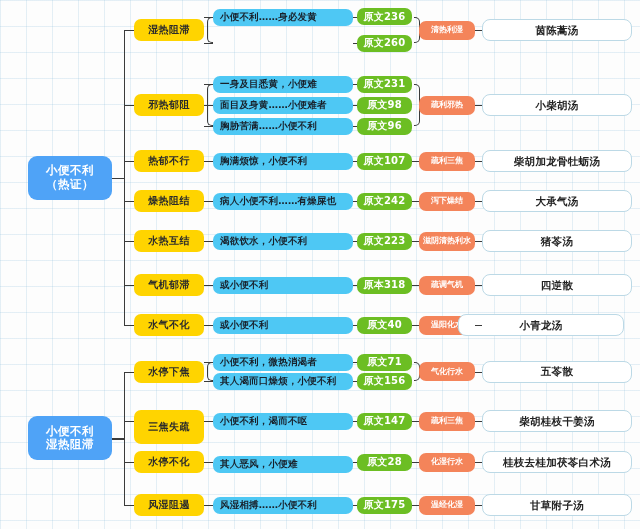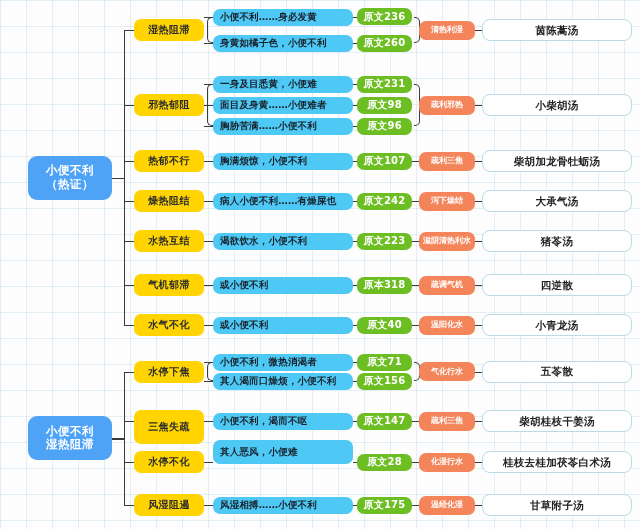--- a/index.html
+++ b/index.html
@@ -104,21 +104,20 @@
 </style>
 </head>
 <body>
 
 <div id="canvas">
     <div class="node cat" style="left: 134px; top: 19px; width: 70px; height: 22px;">湿热阻滞</div>
     <div class="node sym" style="left: 213px; top: 8.5px; width: 140px; height: 17px;">小便不利……身必发黄</div>
     <div class="node src" style="left: 357px; top: 8px; width: 55px; height: 17px;">原文236</div>
     <div class="ln lnh" style="left: 204px; top: 17px; width: 9px; height: 1.3px;"></div>
     <div class="ln lnh" style="left: 353px; top: 17px; width: 4px; height: 1.3px;"></div>
-    <div class="node sym" style="left: 213px; top: 34.5px; width: 140px; height: 17px;">身黄如橘子色，小便不利</div>
     <div class="node src" style="left: 357px; top: 34.5px; width: 55px; height: 17px;">原文260</div>
     <div class="ln lnh" style="left: 204px; top: 43px; width: 9px; height: 1.3px;"></div>
     <div class="ln lnh" style="left: 353px; top: 43px; width: 4px; height: 1.3px;"></div>
     <div class="brkl" style="left: 207px; top: 17px; width: 6px; height: 26px; border-radius: 5px 0px 0px 5px;"></div>
     <div class="brk" style="left: 414px; top: 17px; width: 6px; height: 26px; border-radius: 0px 5px 5px 0px;"></div>
     <div class="node mtd" style="left: 419px; top: 20.5px; width: 56px; height: 19px;">清热利湿</div>
     <div class="node fml" style="left: 482px; top: 19px; width: 150px; height: 22px;">茵陈蒿汤</div>
     <div class="ln lnh" style="left: 420px; top: 30px; height: 1.3px;"></div>
     <div class="ln lnh" style="left: 475px; top: 30px; width: 7px; height: 1.3px;"></div>
     <div class="node cat" style="left: 134px; top: 94px; width: 70px; height: 22px;">邪热郁阻</div>
@@ -175,21 +174,21 @@
     <div class="node mtd" style="left: 419px; top: 275.5px; width: 56px; height: 19px;">疏调气机</div>
     <div class="node fml" style="left: 482px; top: 274px; width: 150px; height: 22px;">四逆散</div>
     <div class="ln lnh" style="left: 412px; top: 285px; width: 7px; height: 1.3px;"></div>
     <div class="ln lnh" style="left: 475px; top: 285px; width: 7px; height: 1.3px;"></div>
     <div class="node cat" style="left: 134px; top: 314px; width: 70px; height: 22px;">水气不化</div>
     <div class="node sym" style="left: 213px; top: 316.5px; width: 140px; height: 17px;">或小便不利</div>
     <div class="node src" style="left: 357px; top: 316.5px; width: 55px; height: 17px;">原文40</div>
     <div class="ln lnh" style="left: 204px; top: 325px; width: 9px; height: 1.3px;"></div>
     <div class="ln lnh" style="left: 353px; top: 325px; width: 4px; height: 1.3px;"></div>
     <div class="node mtd" style="left: 419px; top: 315.5px; width: 56px; height: 19px;">温阳化水</div>
-    <div class="node fml" style="left: 482px; top: 314px; width: 150px; height: 22px;">小青龙汤</div>
+    <div class="node fml" style="left: 458px; top: 314px; width: 166px; height: 22px;">小青龙汤</div>
     <div class="ln lnh" style="left: 412px; top: 325px; width: 7px; height: 1.3px;"></div>
     <div class="ln lnh" style="left: 475px; top: 325px; width: 7px; height: 1.3px;"></div>
     <div class="node cat" style="left: 134px; top: 360.5px; width: 70px; height: 22px;">水停下焦</div>
     <div class="node sym" style="left: 213px; top: 353.5px; width: 140px; height: 17px;">小便不利，微热消渴者</div>
     <div class="node src" style="left: 357px; top: 353.5px; width: 55px; height: 17px;">原文71</div>
     <div class="ln lnh" style="left: 204px; top: 362px; width: 9px; height: 1.3px;"></div>
     <div class="ln lnh" style="left: 353px; top: 362px; width: 4px; height: 1.3px;"></div>
     <div class="node sym" style="left: 213px; top: 372.5px; width: 140px; height: 17px;">其人渴而口燥烦，小便不利</div>
     <div class="node src" style="left: 357px; top: 372.5px; width: 55px; height: 17px;">原文156</div>
     <div class="ln lnh" style="left: 204px; top: 381px; width: 9px; height: 1.3px;"></div>
@@ -203,21 +202,21 @@
     <div class="node cat" style="left: 134px; top: 410px; width: 70px; height: 34px;">三焦失疏</div>
     <div class="node sym" style="left: 213px; top: 412.5px; width: 140px; height: 17px;">小便不利，渴而不呕</div>
     <div class="node src" style="left: 357px; top: 412.5px; width: 55px; height: 17px;">原文147</div>
     <div class="ln lnh" style="left: 204px; top: 421px; width: 9px; height: 1.3px;"></div>
     <div class="ln lnh" style="left: 353px; top: 421px; width: 4px; height: 1.3px;"></div>
     <div class="node mtd" style="left: 419px; top: 411.5px; width: 56px; height: 19px;">疏利三焦</div>
     <div class="node fml" style="left: 482px; top: 410px; width: 150px; height: 22px;">柴胡桂枝干姜汤</div>
     <div class="ln lnh" style="left: 412px; top: 421px; width: 7px; height: 1.3px;"></div>
     <div class="ln lnh" style="left: 475px; top: 421px; width: 7px; height: 1.3px;"></div>
     <div class="node cat" style="left: 134px; top: 451px; width: 70px; height: 22px;">水停不化</div>
-    <div class="node sym" style="left: 213px; top: 440px; width: 140px; height: 24px;">其人恶风，小便难</div>
+    <div class="node sym" style="left: 213px; top: 456px; width: 140px; height: 17px;">其人恶风，小便难</div>
     <div class="node src" style="left: 357px; top: 453.5px; width: 55px; height: 17px;">原文28</div>
     <div class="ln lnh" style="left: 204px; top: 462px; width: 9px; height: 1.3px;"></div>
     <div class="ln lnh" style="left: 353px; top: 462px; width: 4px; height: 1.3px;"></div>
     <div class="node mtd" style="left: 419px; top: 452.5px; width: 56px; height: 19px;">化湿行水</div>
     <div class="node fml" style="left: 482px; top: 451px; width: 150px; height: 22px;">桂枝去桂加茯苓白术汤</div>
     <div class="ln lnh" style="left: 412px; top: 462px; width: 7px; height: 1.3px;"></div>
     <div class="ln lnh" style="left: 475px; top: 462px; width: 7px; height: 1.3px;"></div>
     <div class="node cat" style="left: 134px; top: 494px; width: 70px; height: 22px;">风湿阻遏</div>
     <div class="node sym" style="left: 213px; top: 496.5px; width: 140px; height: 17px;">风湿相搏……小便不利</div>
     <div class="node src" style="left: 357px; top: 496.5px; width: 55px; height: 17px;">原文175</div>

